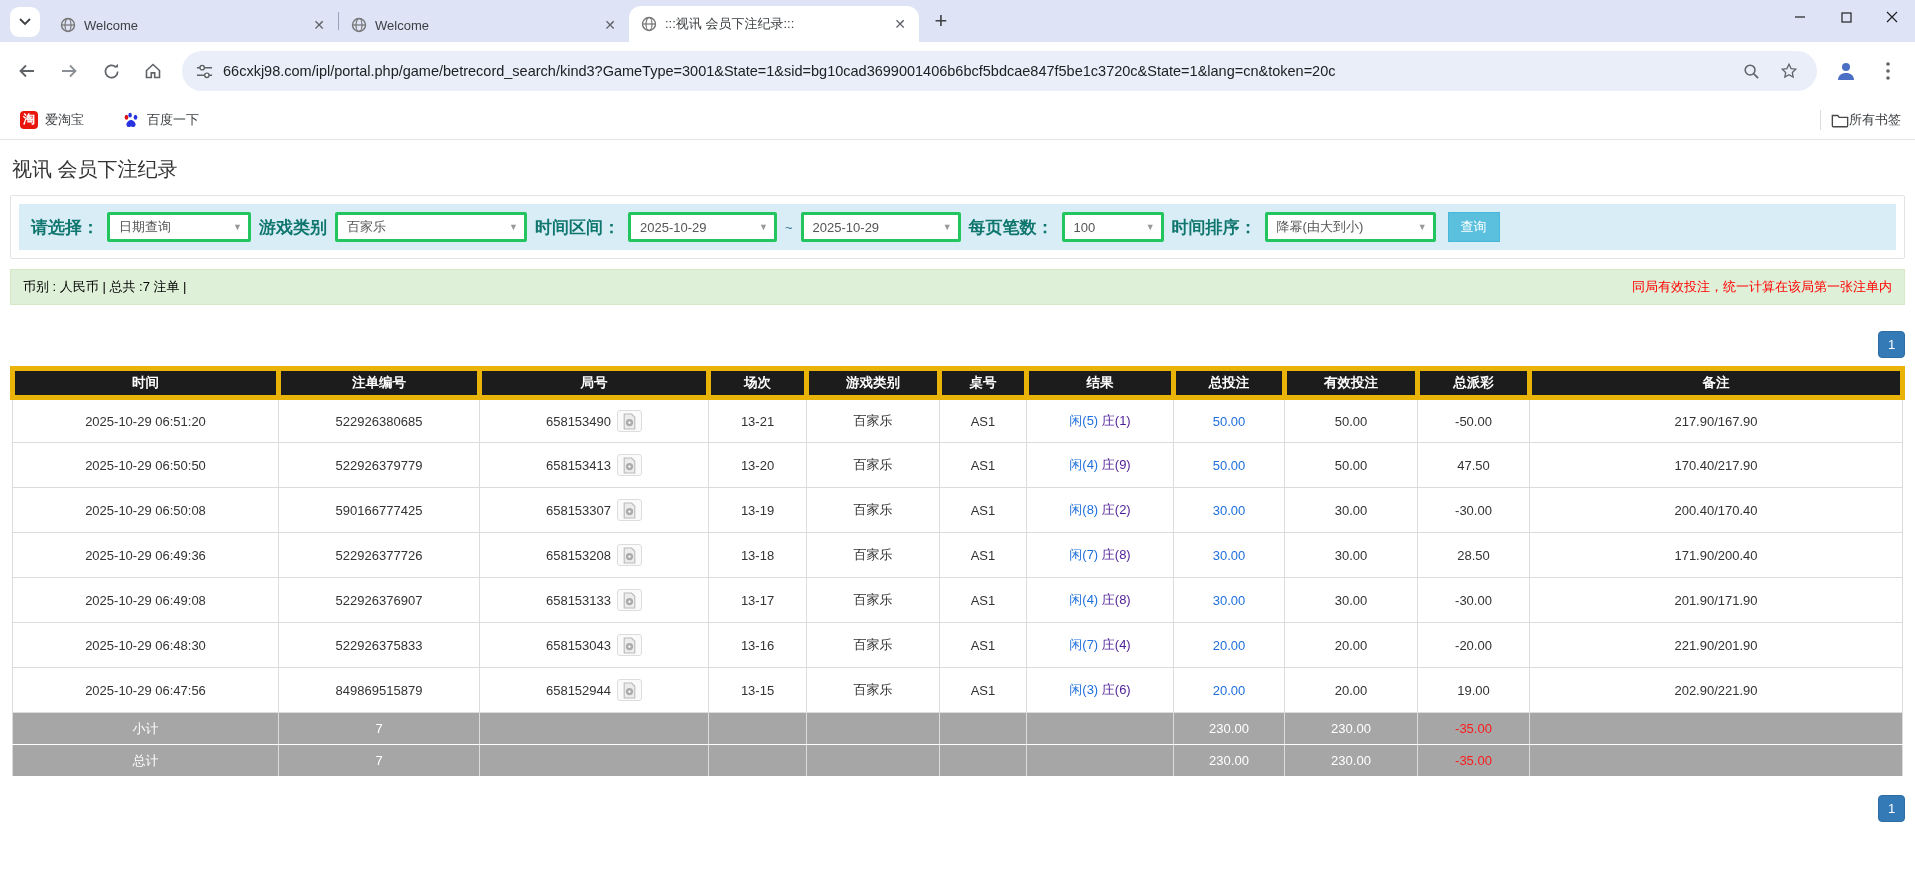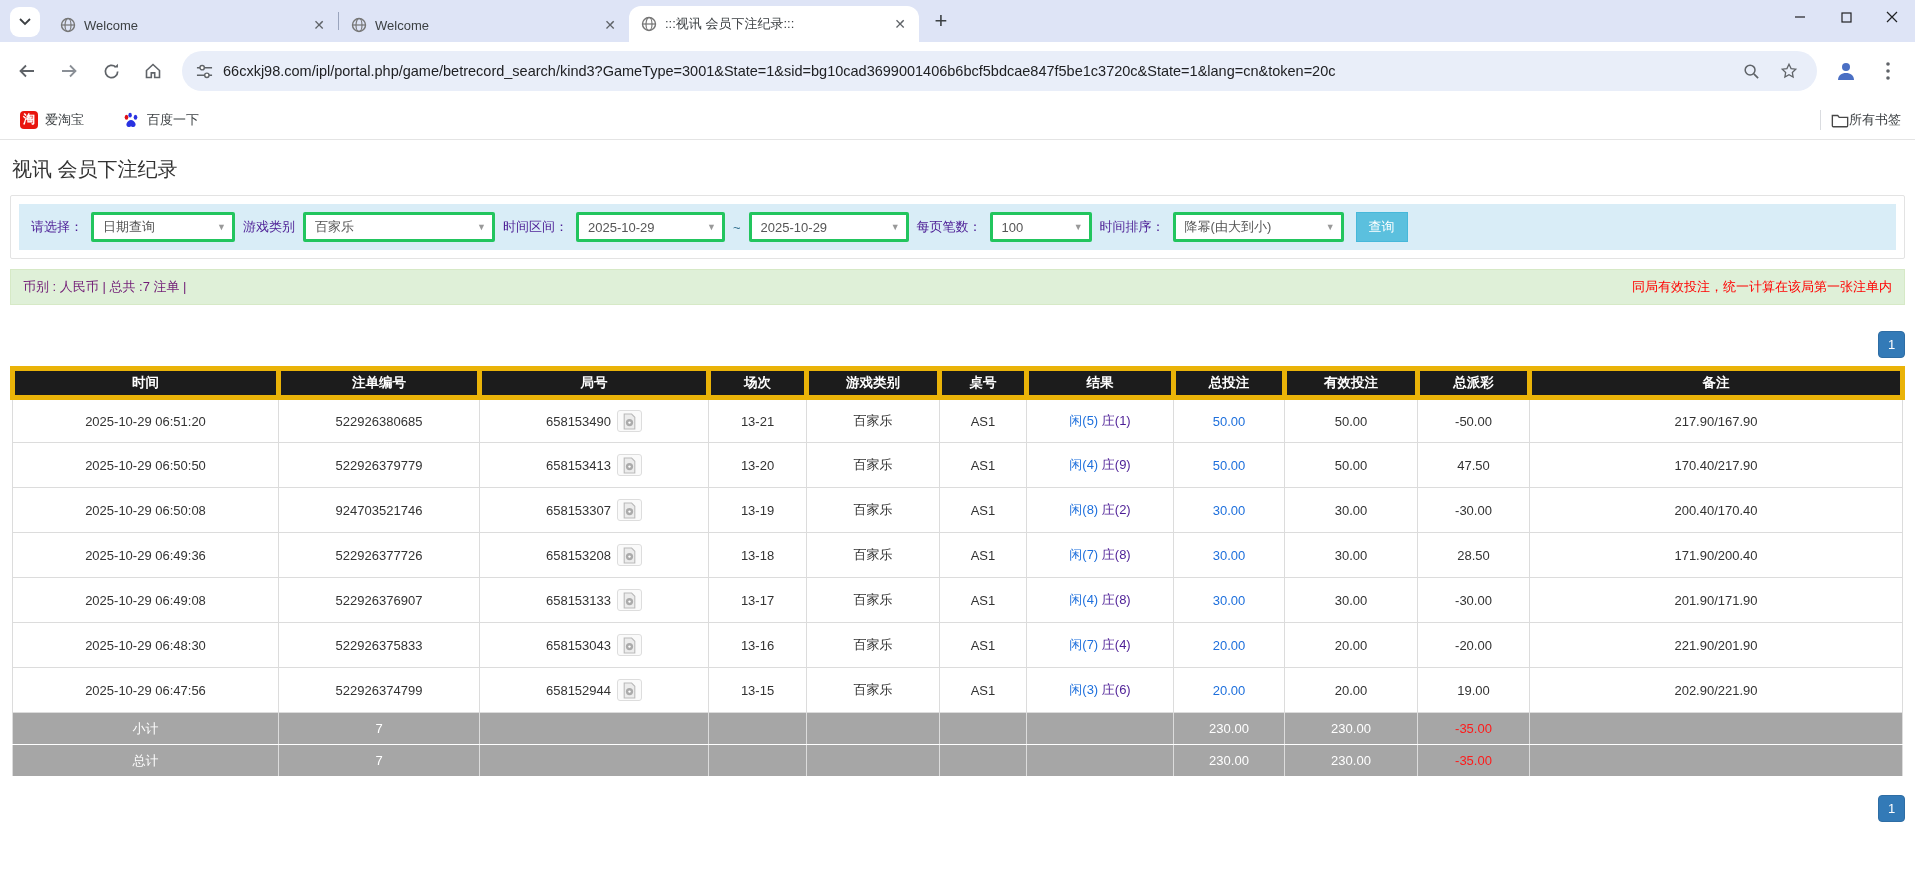--- a/index.html
+++ b/index.html
@@ -41,32 +41,32 @@
   .bm-sep { width:1px; height:20px; background:#dadce0; margin-right:10px; }
   .taobao-ico { width:18px; height:18px; background:#e8150d; color:#fff; border-radius:4px;
     font-size:12px; font-weight:bold; display:flex; align-items:center; justify-content:center; }
 
   
   .page { background:#fff; height:739px; overflow:hidden; }
   .page-title { font-size:20px; font-weight:normal; color:#333; margin:16px 0 12px 12px; }
 
   .filter-wrap { margin:0 10px; border:1px solid #e3e3e3; border-radius:2px; padding:8px; background:#fff; }
   .filter-bar { background:#d9edf7; height:46px; display:flex; align-items:center; padding:0 12px; gap:8px; }
-  .f-label { color:#4c1d95; font-size:13px; font-weight:normal; white-space:nowrap; }
+  .f-label { color:#0f766e; font-size:17px; font-weight:bold; white-space:nowrap; }
   .f-select { height:30px; background:#fff; border:3px solid #22c55e; border-radius:2px; display:flex;
     align-items:center; padding:0 6px 0 9px; font-size:13px; color:#555; cursor:pointer; }
   .f-select .val { flex:1; white-space:nowrap; overflow:hidden; }
   .f-select .caret { color:#999; font-size:9px; margin-left:8px; }
   .tilde { color:#31708f; font-size:13px; }
   .query-btn { height:30px; padding:0 12px; background:#5bc0de; color:#fff; border:1px solid #46b8da;
     border-radius:0; font-size:13px; cursor:pointer; margin-left:4px; }
 
   .summary-bar { margin:10px 10px 0 10px; background:#dff0d8; border:1px solid #d6e9c6; height:36px;
     display:flex; align-items:center; justify-content:space-between; padding:0 12px; font-size:13px; }
-  .summary-left { color:#701a75; }
+  .summary-left { color:#000000; }
   .summary-right { color:#f00; }
 
   .pag-row { margin:0 10px; display:flex; justify-content:flex-end; }
   .pag-row.top { margin-top:26px; margin-bottom:8px; }
   .pag-row.bottom { margin-top:18px; }
   .pag-btn { min-width:27px; height:27px; background:#337ab7; border:1px solid #2e6da4; color:#fff;
     font-size:13px; border-radius:4px; cursor:pointer; }
 
   table.bets { width:1895px; margin:0 10px; border-collapse:collapse; table-layout:fixed; font-size:13px; }
   table.bets th { background:#1c1c1c; color:#fff; font-weight:bold; height:29px; border:5px solid #eab308;
@@ -345,21 +345,21 @@
             <td>百家乐</td>
             <td>AS1</td>
             <td><span class="res-player">闲(4)</span> <span class="res-banker">庄(9)</span></td>
             <td><span class="bet-link">50.00</span></td>
             <td>50.00</td>
             <td class="">47.50</td>
             <td>170.40/217.90</td>
           </tr>
           <tr>
             <td>2025-10-29 06:50:08</td>
-            <td>924703521746</td>
+            <td>590166777425</td>
             <td><span class="round-wrap">
                 <span>658153307</span>
                 <button class="video-btn">
                   <svg width="15" height="17" viewBox="0 0 14 16">
                     <path d="M2 1h7l3 3v11H2z" fill="#ececec" stroke="#b9b9b9"></path>
                     <circle cx="7" cy="9" r="3.4" fill="#ababab"></circle>
                     <circle cx="7" cy="9" r="1.1" fill="#fff"></circle>
                   </svg>
                 </button>
               </span></td>
@@ -433,21 +433,21 @@
             <td>百家乐</td>
             <td>AS1</td>
             <td><span class="res-player">闲(7)</span> <span class="res-banker">庄(4)</span></td>
             <td><span class="bet-link">20.00</span></td>
             <td>20.00</td>
             <td class="neg">-20.00</td>
             <td>221.90/201.90</td>
           </tr>
           <tr>
             <td>2025-10-29 06:47:56</td>
-            <td>522926374799</td>
+            <td>849869515879</td>
             <td><span class="round-wrap">
                 <span>658152944</span>
                 <button class="video-btn">
                   <svg width="15" height="17" viewBox="0 0 14 16">
                     <path d="M2 1h7l3 3v11H2z" fill="#ececec" stroke="#b9b9b9"></path>
                     <circle cx="7" cy="9" r="3.4" fill="#ababab"></circle>
                     <circle cx="7" cy="9" r="1.1" fill="#fff"></circle>
                   </svg>
                 </button>
               </span></td>

